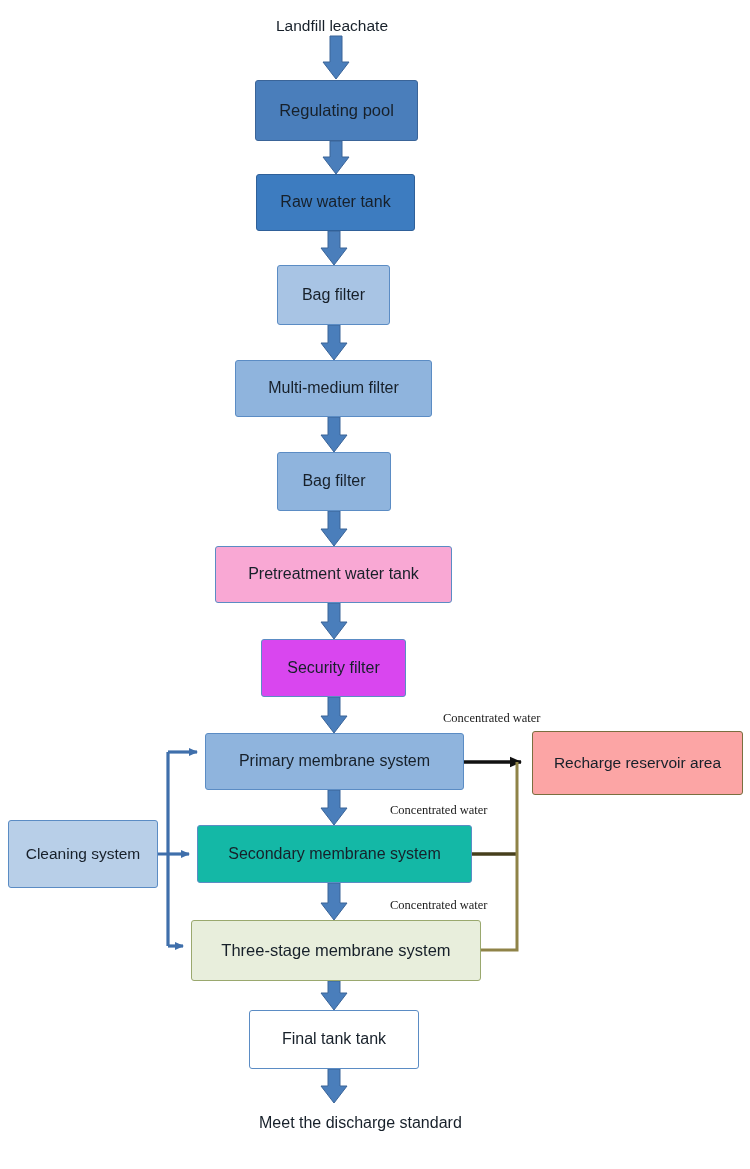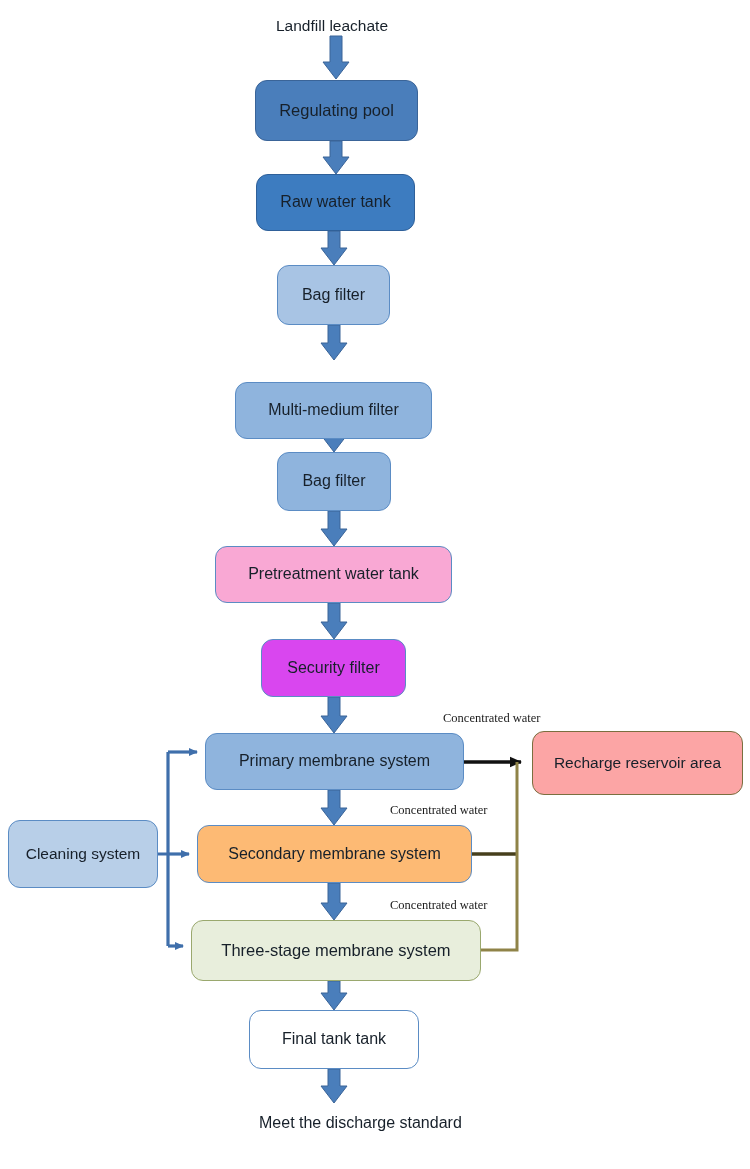--- a/index.html
+++ b/index.html
@@ -17,21 +17,21 @@
     background: #ffffff;
     overflow: hidden;
   }
   .node {
     position: absolute;
     box-sizing: border-box;
     display: flex;
     align-items: center;
     justify-content: center;
     text-align: center;
-    border-radius: 12px;
+    border-radius: 3px;
     font-family: "Liberation Sans", sans-serif;
     color: #17202a;
     line-height: 1.15;
     z-index: 3;
   }
   .node-label {
     display: block;
     padding: 0 6px;
   }
   .plain-text {
@@ -142,41 +142,41 @@
   </div>
 
   <div class="node" style="left:256px;top:174px;width:159px;height:57px;background:#3d7cc0;border:1.5px solid #2f6099;font-size:16px;">
     <span class="node-label">Raw water tank</span>
   </div>
 
   <div class="node" style="left:277px;top:265px;width:113px;height:60px;background:#a8c4e4;border:1.5px solid #5b8cc4;font-size:16px;">
     <span class="node-label">Bag filter</span>
   </div>
 
-  <div class="node" style="left:235px;top:360px;width:197px;height:57px;background:#8fb4dd;border:1.5px solid #5b8cc4;font-size:16px;margin-top:22px;">
+  <div class="node" style="left:235px;top:360px;width:197px;height:57px;background:#8fb4dd;border:1.5px solid #5b8cc4;font-size:16px;">
     <span class="node-label">Multi-medium filter</span>
   </div>
 
   <div class="node" style="left:277px;top:452px;width:114px;height:59px;background:#8fb4dd;border:1.5px solid #5b8cc4;font-size:16px;">
     <span class="node-label">Bag filter</span>
   </div>
 
   <div class="node" style="left:215px;top:546px;width:237px;height:57px;background:#f9a8d4;border:1.5px solid #5b8cc4;font-size:16px;">
     <span class="node-label">Pretreatment water tank</span>
   </div>
 
   <div class="node" style="left:261px;top:639px;width:145px;height:58px;background:#d946ef;border:1.5px solid #5b8cc4;font-size:16px;">
     <span class="node-label">Security filter</span>
   </div>
 
   <div class="node" style="left:205px;top:733px;width:259px;height:57px;background:#8fb4dd;border:1.5px solid #5b8cc4;font-size:16px;">
     <span class="node-label">Primary membrane system</span>
   </div>
 
-  <div class="node" style="left:197px;top:825px;width:275px;height:58px;background:#fdba74;border:1.5px solid #5b8cc4;font-size:16px;">
+  <div class="node" style="left:197px;top:825px;width:275px;height:58px;background:#14b8a6;border:1.5px solid #5b8cc4;font-size:16px;">
     <span class="node-label">Secondary membrane system</span>
   </div>
 
   <div class="node" style="left:191px;top:920px;width:290px;height:61px;background:#e8eedc;border:1.5px solid #9aa86e;font-size:16.5px;">
     <span class="node-label">Three-stage membrane system</span>
   </div>
 
   <div class="node" style="left:249px;top:1010px;width:170px;height:59px;background:#ffffff;border:1.5px solid #5b8cc4;font-size:16px;">
     <span class="node-label">Final tank tank</span>
   </div>

